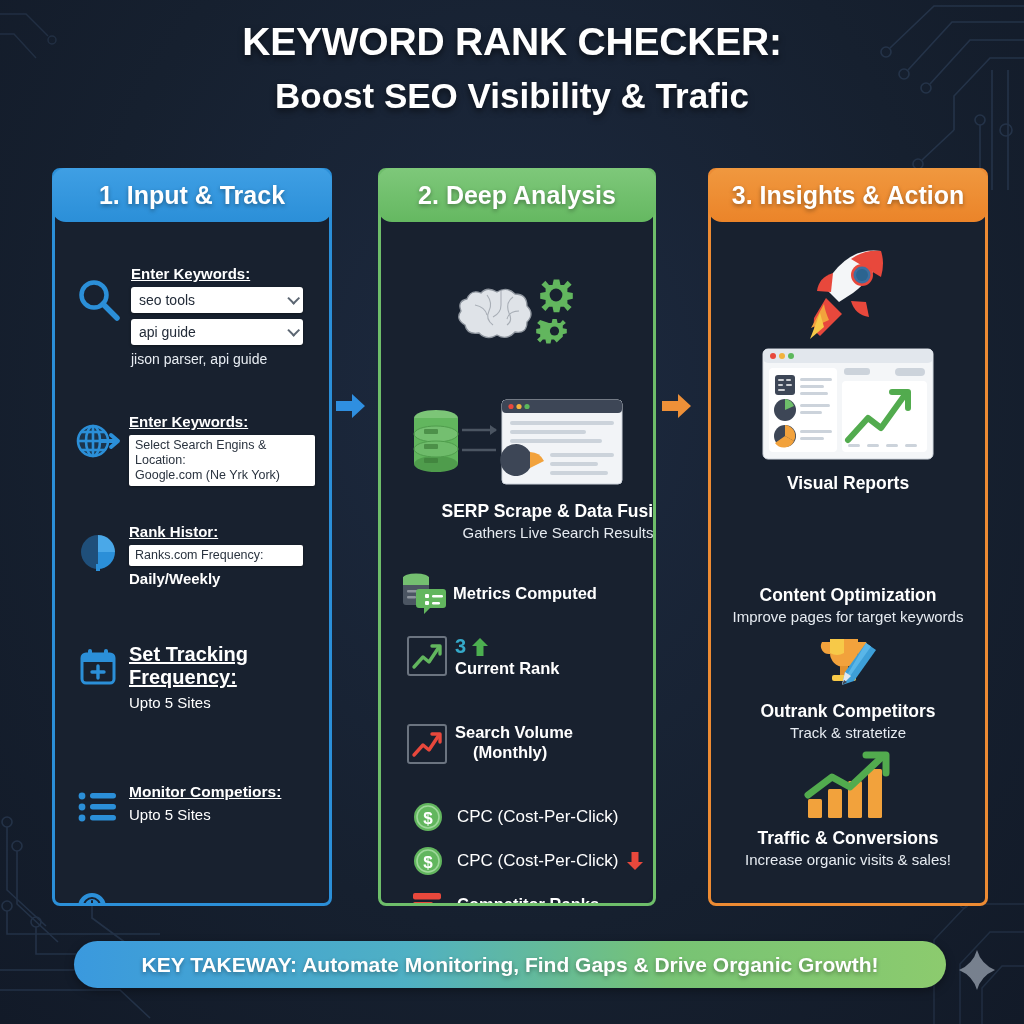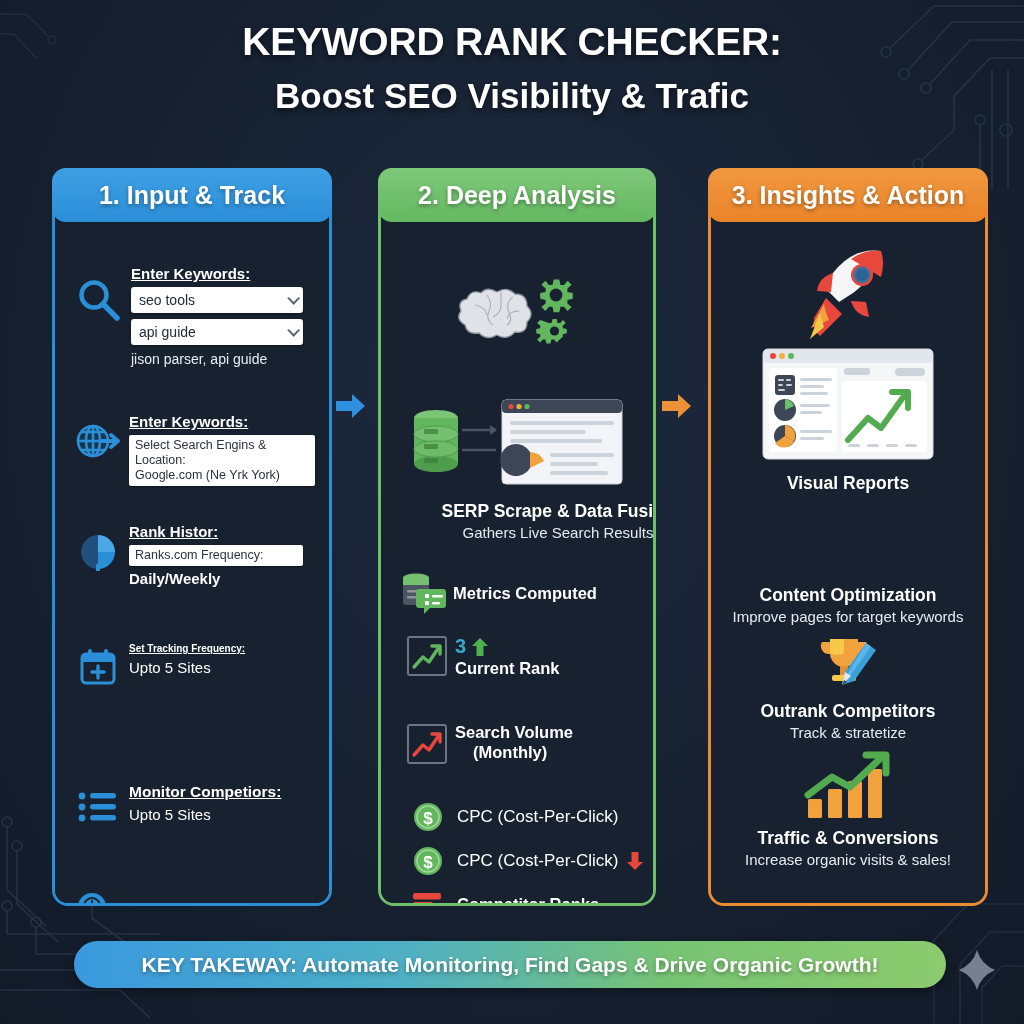--- a/index.html
+++ b/index.html
@@ -33,21 +33,21 @@
   }
   .title-2 {
     font-size: 35px; font-weight: bold; color: #ffffff;
     margin-top: 12px;
     text-shadow: 0 3px 6px rgba(0,0,0,.55);
   }
 
   
   .panel {
     position: absolute; top: 168px; height: 738px;
-    border-radius: 16px;
+    border-radius: 8px;
     background: #17202f;
     border: 3px solid #2b8fd8;
     overflow: visible;
   }
   .panel .hdr {
     position: absolute; top: -3px; left: -3px; right: -3px;
     height: 54px; border-radius: 14px;
     display: flex; align-items: center; justify-content: center;
     font-size: 25px; font-weight: bold; color: #ffffff;
     text-shadow: 0 2px 4px rgba(0,0,0,.35);
@@ -250,21 +250,21 @@
         <div class="ico" style="width:58px;height:48px;">
           <svg width="40" height="40" viewBox="0 0 40 40">
             <rect x="4" y="7" width="32" height="29" rx="4" fill="none" stroke="#2b8fd8" stroke-width="3"></rect>
             <rect x="4" y="7" width="32" height="8" fill="#2b8fd8"></rect>
             <rect x="10" y="2" width="4" height="8" rx="2" fill="#2b8fd8"></rect>
             <rect x="26" y="2" width="4" height="8" rx="2" fill="#2b8fd8"></rect>
             <path d="M20 19 V31 M14 25 H26" stroke="#2b8fd8" stroke-width="3.4" stroke-linecap="round"></path>
           </svg>
         </div>
         <div style="margin-left:2px;">
-          <div class="fld-label" style="font-size:10px;">Set Tracking Frequency:</div>
+          <div class="fld-label" style="font-size:20px;">Set Tracking Frequency:</div>
           <div class="sub">Upto 5 Sites</div>
         </div>
       </div>
 
       <div class="row" style="top:560px; left:14px;">
         <div class="ico" style="width:58px;height:48px;">
           <svg width="40" height="34" viewBox="0 0 40 34">
             <g fill="#2b8fd8">
               <circle cx="4" cy="6" r="3.4"></circle>
                 <rect x="12" y="3" width="26" height="5.5" rx="2.7"></rect>

